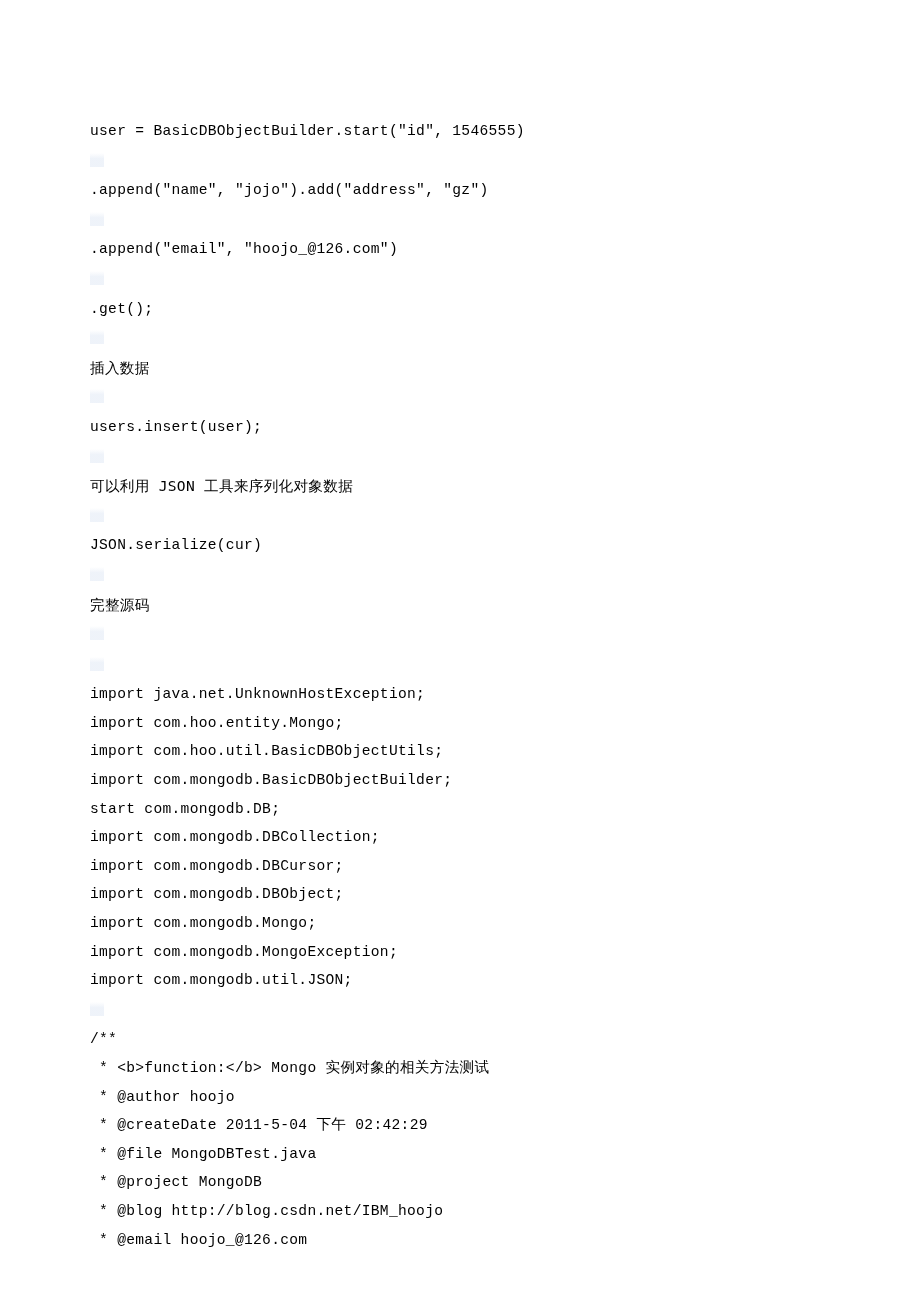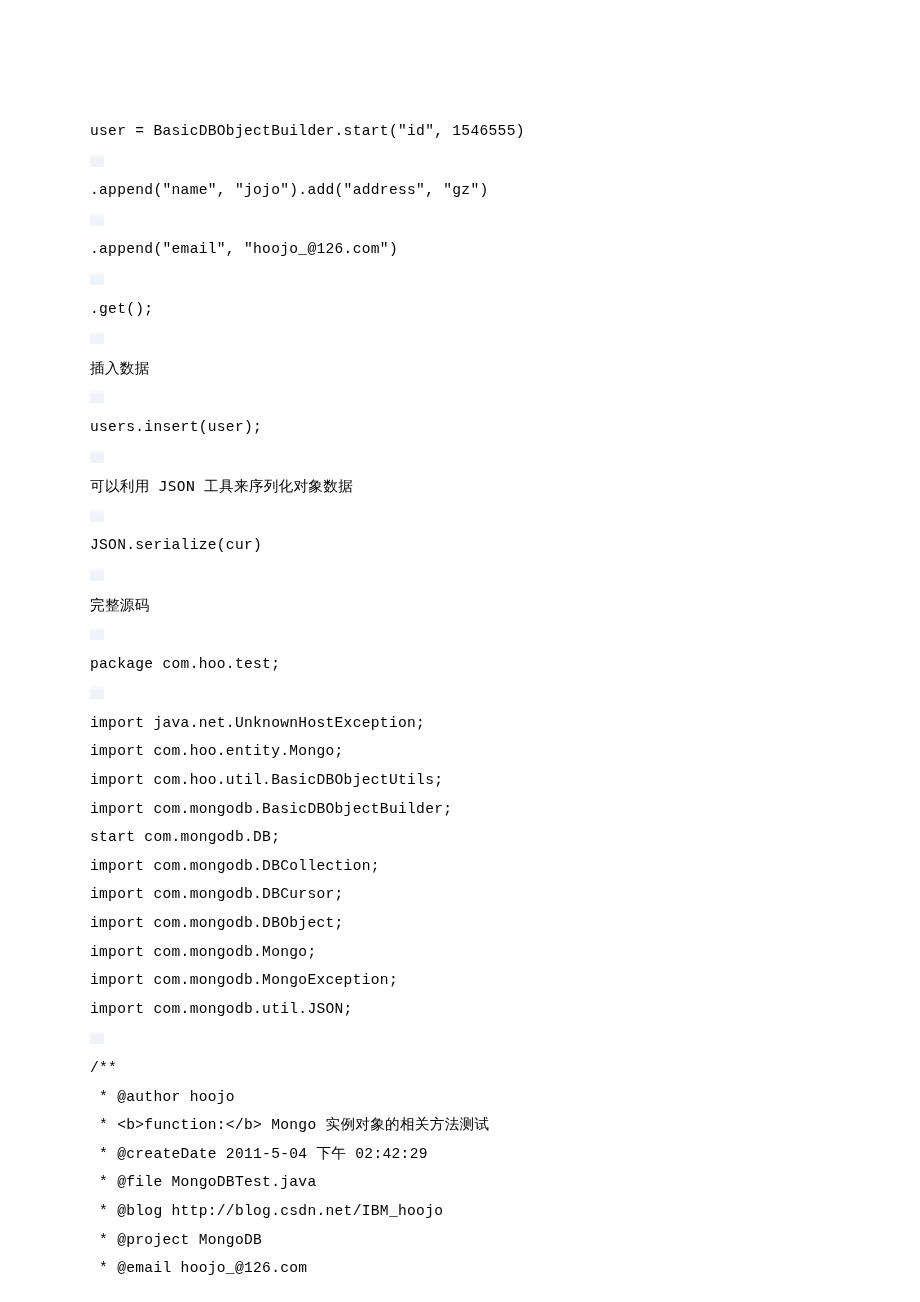--- a/index.html
+++ b/index.html
@@ -48,36 +48,35 @@
   <span class="line gap-normal">插入数据</span>
   <span class="line gap-hl"><span class="hl"></span></span>
   <span class="line code gap-normal">users.insert(user);</span>
   <span class="line gap-hl"><span class="hl"></span></span>
   <span class="line gap-normal">可以利用 JSON 工具来序列化对象数据</span>
   <span class="line gap-hl"><span class="hl"></span></span>
   <span class="line code gap-normal">JSON.serialize(cur)</span>
   <span class="line gap-hl"><span class="hl"></span></span>
   <span class="line gap-normal">完整源码</span>
   <span class="line gap-hl"><span class="hl"></span></span>
-  <span class="line code gap-normal">package com.hoo.test;</span>
   <span class="line gap-hl"><span class="hl"></span></span>
   <span class="line code gap-normal">import java.net.UnknownHostException;</span>
   <span class="line code gap-normal">import com.hoo.entity.Mongo;</span>
   <span class="line code gap-normal">import com.hoo.util.BasicDBObjectUtils;</span>
   <span class="line code gap-normal">import com.mongodb.BasicDBObjectBuilder;</span>
   <span class="line code gap-normal">start com.mongodb.DB;</span>
   <span class="line code gap-normal">import com.mongodb.DBCollection;</span>
   <span class="line code gap-normal">import com.mongodb.DBCursor;</span>
   <span class="line code gap-normal">import com.mongodb.DBObject;</span>
   <span class="line code gap-normal">import com.mongodb.Mongo;</span>
   <span class="line code gap-normal">import com.mongodb.MongoException;</span>
   <span class="line code gap-normal">import com.mongodb.util.JSON;</span>
   <span class="line gap-hl"><span class="hl"></span></span>
   <span class="line code gap-normal">/**</span>
+  <span class="line code gap-normal"> * &lt;b&gt;function:&lt;/b&gt; Mongo 实例对象的相关方法测试</span>
   <span class="line code gap-normal"> * @author hoojo</span>
-  <span class="line code gap-normal"> * &lt;b&gt;function:&lt;/b&gt; Mongo 实例对象的相关方法测试</span>
   <span class="line code gap-normal"> * @createDate 2011-5-04 下午 02:42:29</span>
   <span class="line code gap-normal"> * @file MongoDBTest.java</span>
+  <span class="line code gap-normal"> * @project MongoDB</span>
   <span class="line code gap-normal"> * @blog http://blog.csdn.net/IBM_hoojo</span>
-  <span class="line code gap-normal"> * @project MongoDB</span>
   <span class="line code gap-normal"> * @email hoojo_@126.com</span>
 
 </div>
 
 </body></html>

